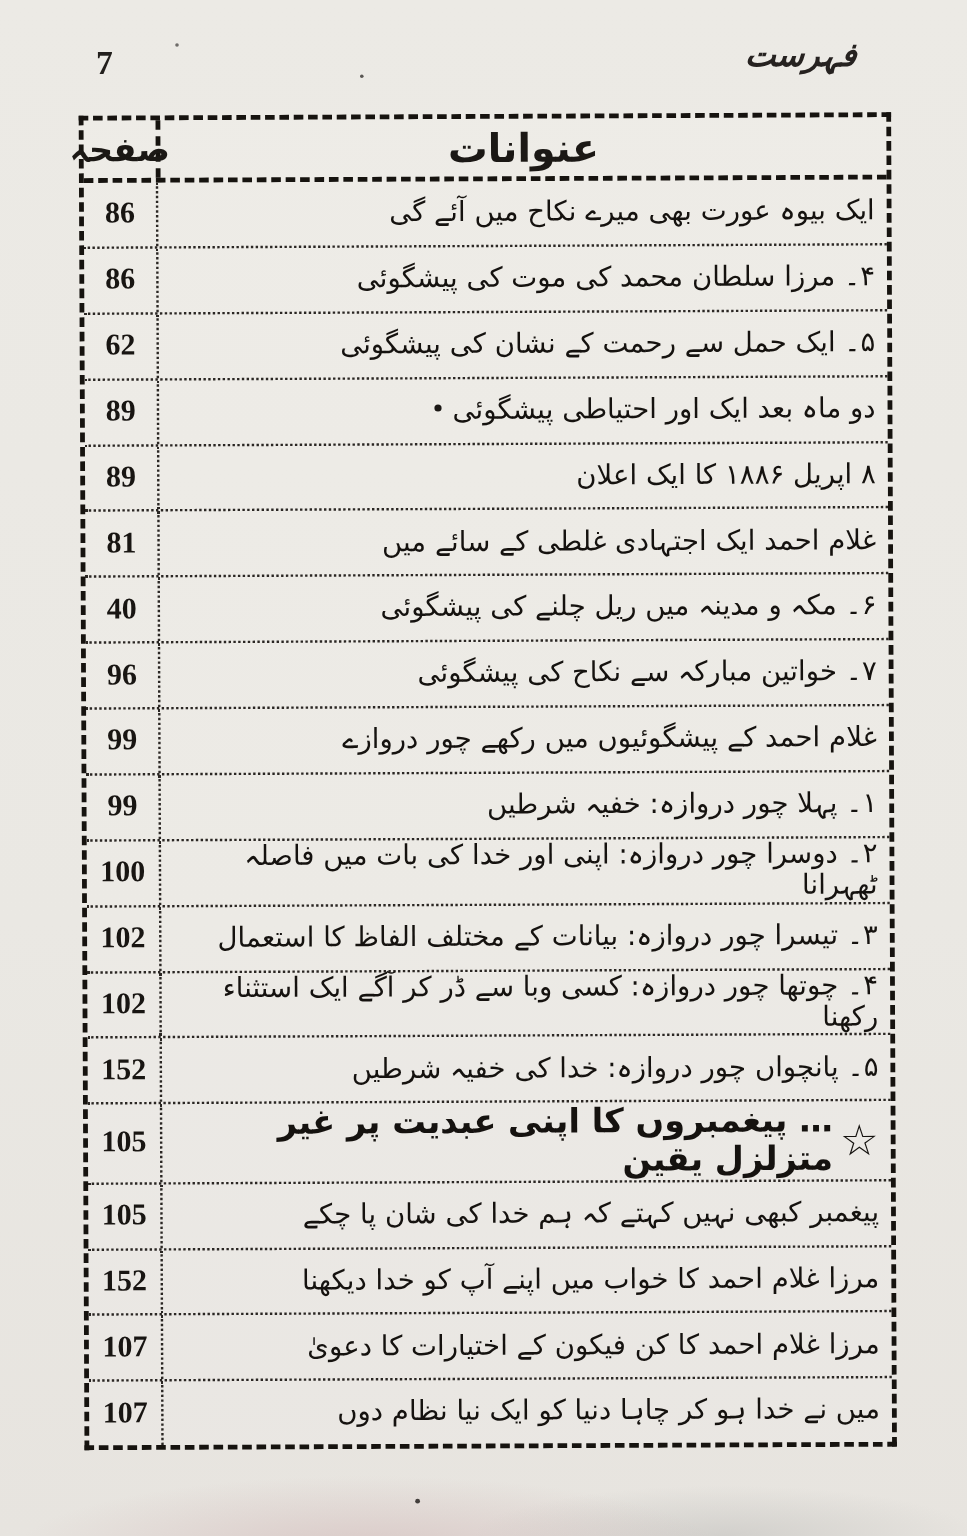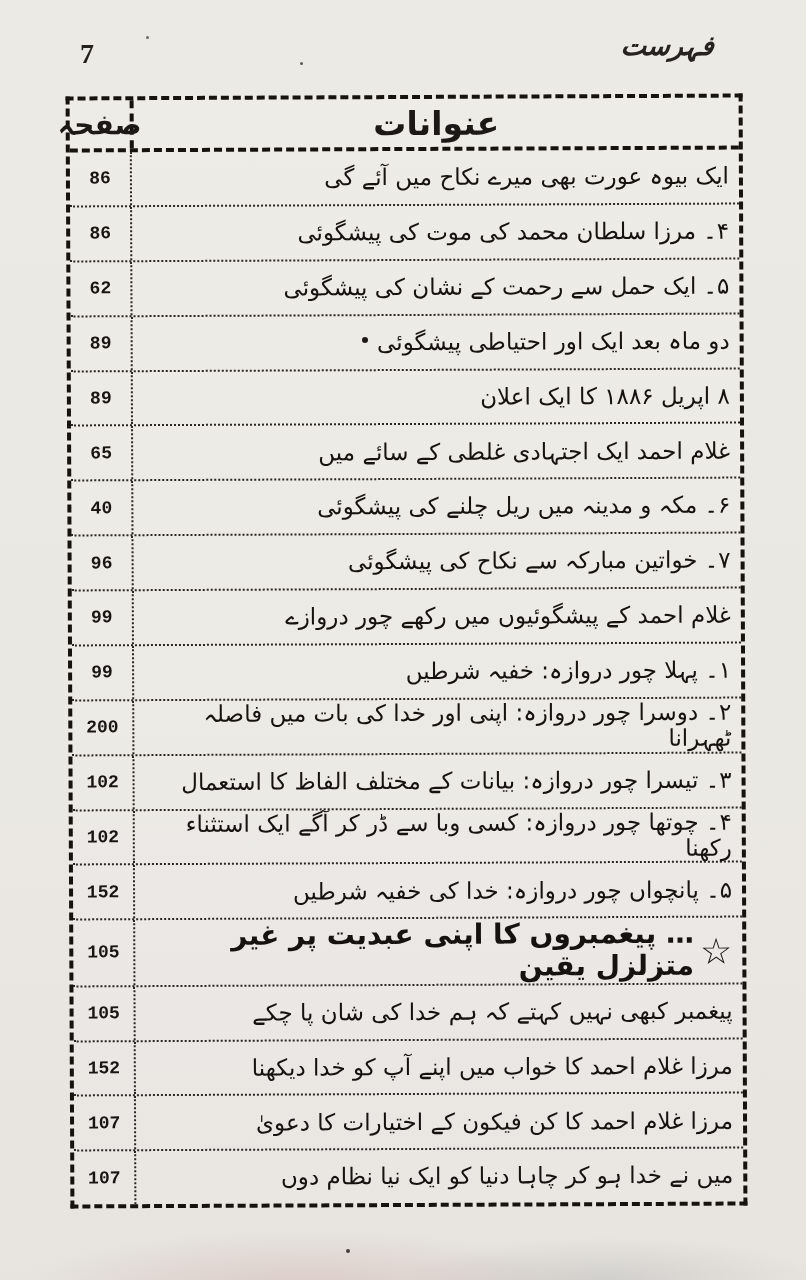--- a/index.html
+++ b/index.html
@@ -67,22 +67,22 @@
     flex: 1;
     display: flex; flex-direction: row;
     border-bottom: 2px dotted #2a2623;
     box-sizing: border-box;
   }
   .toc-row:last-child { border-bottom: none; }
   .cell-page {
     width: 60px; flex: none;
     border-right: 2px dotted #2a2623;
     display: flex; align-items: center; justify-content: center;
-    font-family: Liberation Mono, monospace;
-    font-weight: bold; font-size: 18px;
+    font-family: Liberation Serif, serif;
+    font-weight: bold; font-size: 25px;
     color: #181512;
   }
   .cell-title {
     flex: 1;
     direction: rtl;
     display: flex; align-items: center;
     padding: 0 10px 0 6px;
     font-size: 23px;
     color: #15120f;
     line-height: 1.15;
@@ -155,21 +155,21 @@
 
     <div class="toc-row">
       <div class="cell-page">89</div>
       <div class="cell-title">
 
         <span class="title-text">۸ اپریل ۱۸۸۶ کا ایک اعلان</span>
       </div>
     </div>
 
     <div class="toc-row">
-      <div class="cell-page">65</div>
+      <div class="cell-page">81</div>
       <div class="cell-title">
 
         <span class="title-text">غلام احمد ایک اجتہادی غلطی کے سائے میں</span>
       </div>
     </div>
 
     <div class="toc-row">
       <div class="cell-page">40</div>
       <div class="cell-title">
 
@@ -195,21 +195,21 @@
 
     <div class="toc-row">
       <div class="cell-page">99</div>
       <div class="cell-title">
 
         <span class="title-text">۱۔ پہلا چور دروازہ: خفیہ شرطیں</span>
       </div>
     </div>
 
     <div class="toc-row">
-      <div class="cell-page">200</div>
+      <div class="cell-page">100</div>
       <div class="cell-title">
 
         <span class="title-text">۲۔ دوسرا چور دروازہ: اپنی اور خدا کی بات میں فاصلہ ٹھہرانا</span>
       </div>
     </div>
 
     <div class="toc-row">
       <div class="cell-page">102</div>
       <div class="cell-title">
 

